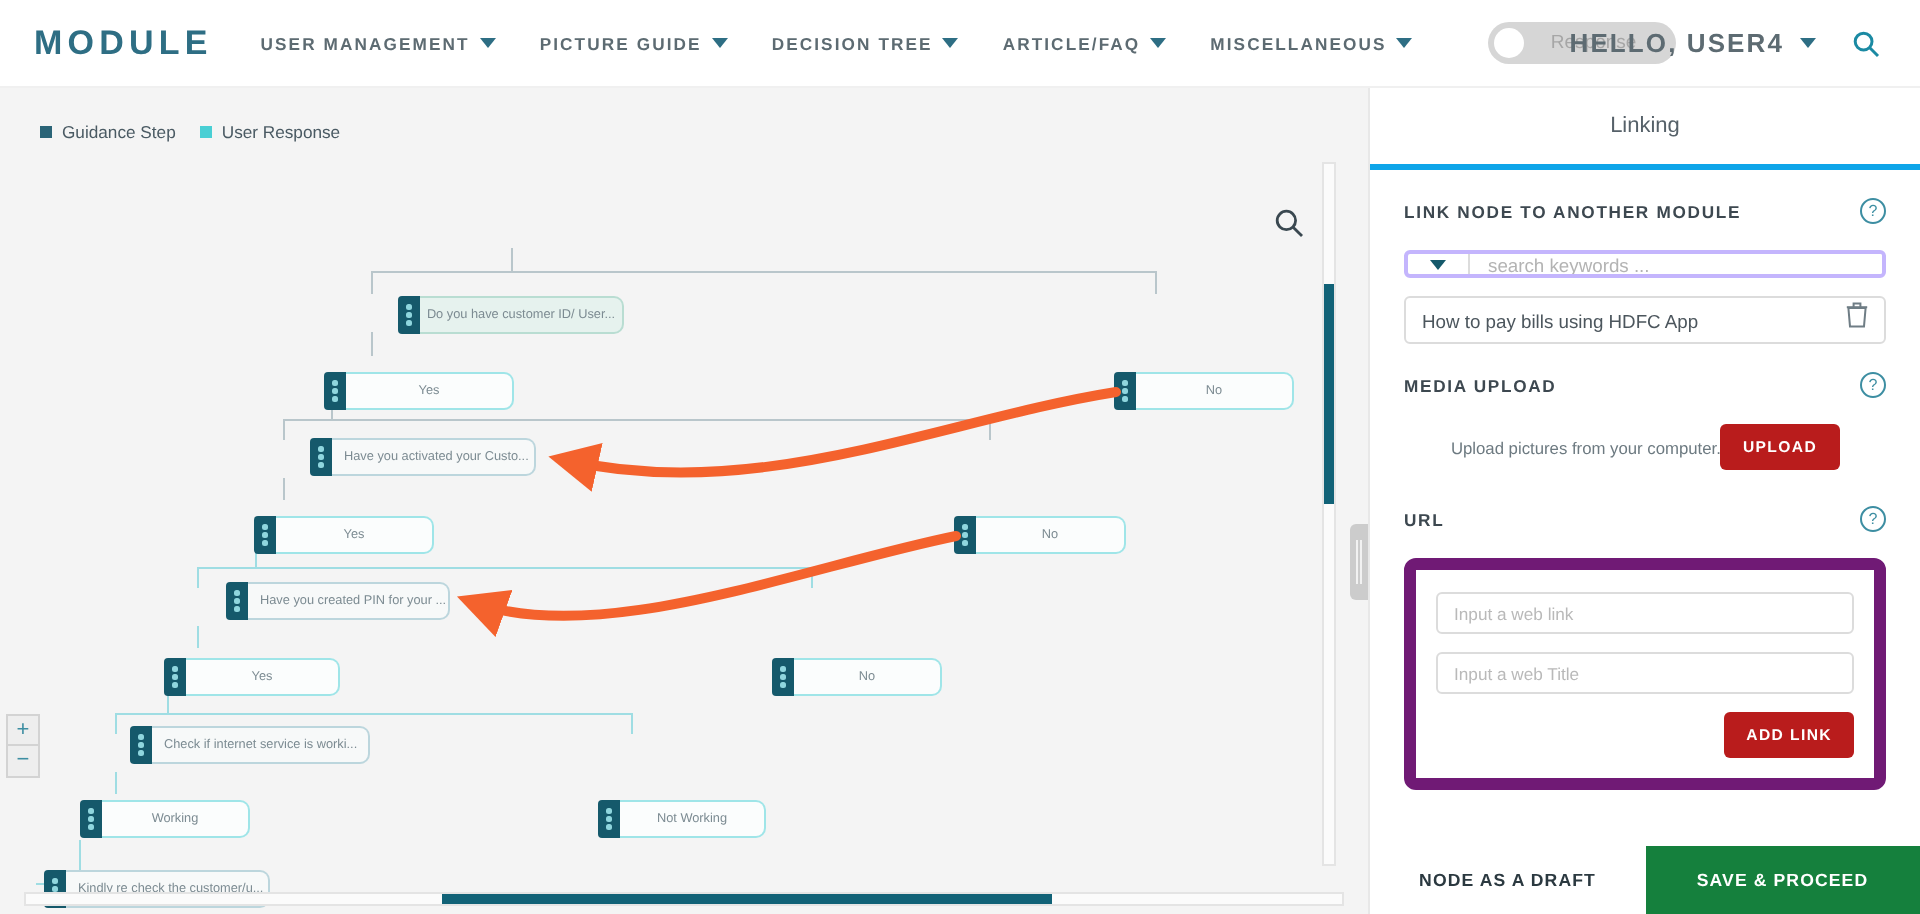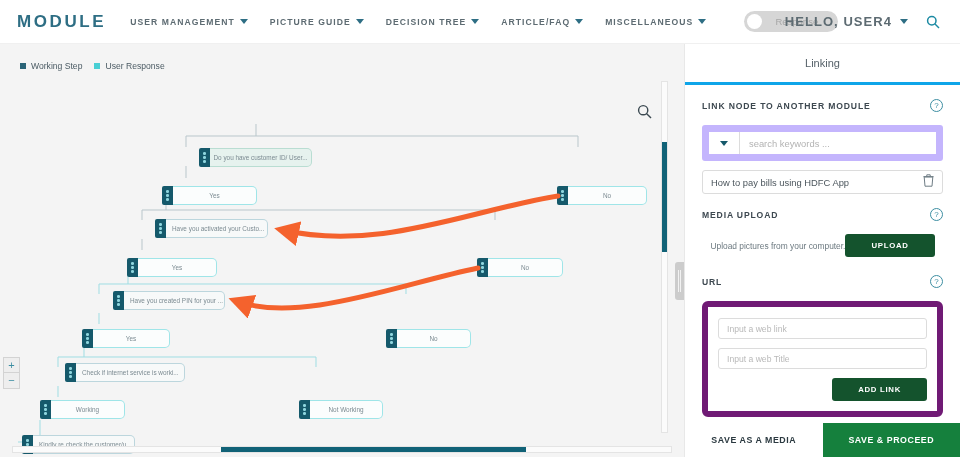--- a/index.html
+++ b/index.html
@@ -162,21 +162,21 @@
   .sec-title {
     font-size: 8.6px; font-weight: bold; letter-spacing: 0.85px; color: #3d4850;
   }
   .help-icon {
     width: 13px; height: 13px; border-radius: 50%; border: 1px solid #3d8ea2;
     color: #3d8ea2; font-size: 8px; display: flex; align-items: center;
     justify-content: center; cursor: pointer; flex: 0 0 auto;
   }
 
   .search-row {
-    display: flex; height: 36px; border: 7px solid #c4b5fd; border-radius: 3px;
+    display: flex; height: 14px; border: 2px solid #c4b5fd; border-radius: 3px;
     overflow: hidden; margin-bottom: 9px; background: #fff;
   }
   .search-drop {
     width: 31px; border-right: 1px solid #dcdcdc; display: flex;
     align-items: center; justify-content: center; cursor: pointer;
   }
   .search-drop .caret {
     border-top-color: #15596b; border-left-width: 4px; border-right-width: 4px;
     border-top-width: 5px;
   }
@@ -192,23 +192,23 @@
   }
   .linked-row .txt { flex: 1; font-size: 9.4px; color: #4c565d; }
   .trash { cursor: pointer; flex: 0 0 auto; }
 
   .upload-row {
     display: flex; align-items: center; justify-content: center;
     margin-top: 13px; margin-bottom: 18px;
   }
   .upload-note { font-size: 8.4px; color: #6d7a81; }
   .btn-teal {
-    background: #14532d; color: #ffffff; font-size: 7.8px; font-weight: bold;
+    background: #b91c1c; color: #ffffff; font-size: 7.8px; font-weight: bold;
     letter-spacing: 0.7px; border: none; border-radius: 3px;
-    padding: 7px 26px; cursor: pointer;
+    padding: 7px 11px; cursor: pointer;
     font-family: "Liberation Sans", sans-serif;
   }
 
   .url-box {
     border: 6px solid #701a75; border-radius: 6px; padding: 11px 10px 10px 10px;
     margin-top: 3px;
   }
   .url-input {
     display: block; width: 100%; height: 21px; border: 1px solid #dcdcdc;
     border-radius: 3px; padding: 0 8px; font-size: 8.6px; color: #454f56;
@@ -270,21 +270,21 @@
         <line x1="9" y1="9" x2="13" y2="13" stroke="#1b8aa3" stroke-width="1.5"></line>
       </svg>
     </div>
   </div>
 
   <div class="canvas-area">
 
     <div class="legend">
       <div class="legend-item">
         <span class="legend-sq guidance"></span>
-        <span class="legend-txt">Working Step</span>
+        <span class="legend-txt">Guidance Step</span>
       </div>
       <div class="legend-item">
         <span class="legend-sq response"></span>
         <span class="legend-txt">User Response</span>
       </div>
     </div>
 
     <div class="canvas-search">
       <svg width="15" height="15" viewBox="0 0 15 15">
         <circle cx="6.2" cy="6.2" r="4.6" fill="none" stroke="#3a4850" stroke-width="1.4"></circle>
@@ -511,18 +511,18 @@
         <input class="url-input" type="text" placeholder="Input a web link" style="">
         <input class="url-input" type="text" placeholder="Input a web Title" style="">
         <div class="url-actions">
           <button class="btn-teal">ADD LINK</button>
         </div>
       </div>
 
     </div>
 
     <div class="panel-footer">
-      <div class="foot-btn draft">SAVE AS A MEDIA</div>
+      <div class="foot-btn draft">NODE AS A DRAFT</div>
       <div class="foot-btn proceed">SAVE &amp; PROCEED</div>
     </div>
   </div>
 
 </div>
 
 </body></html>

